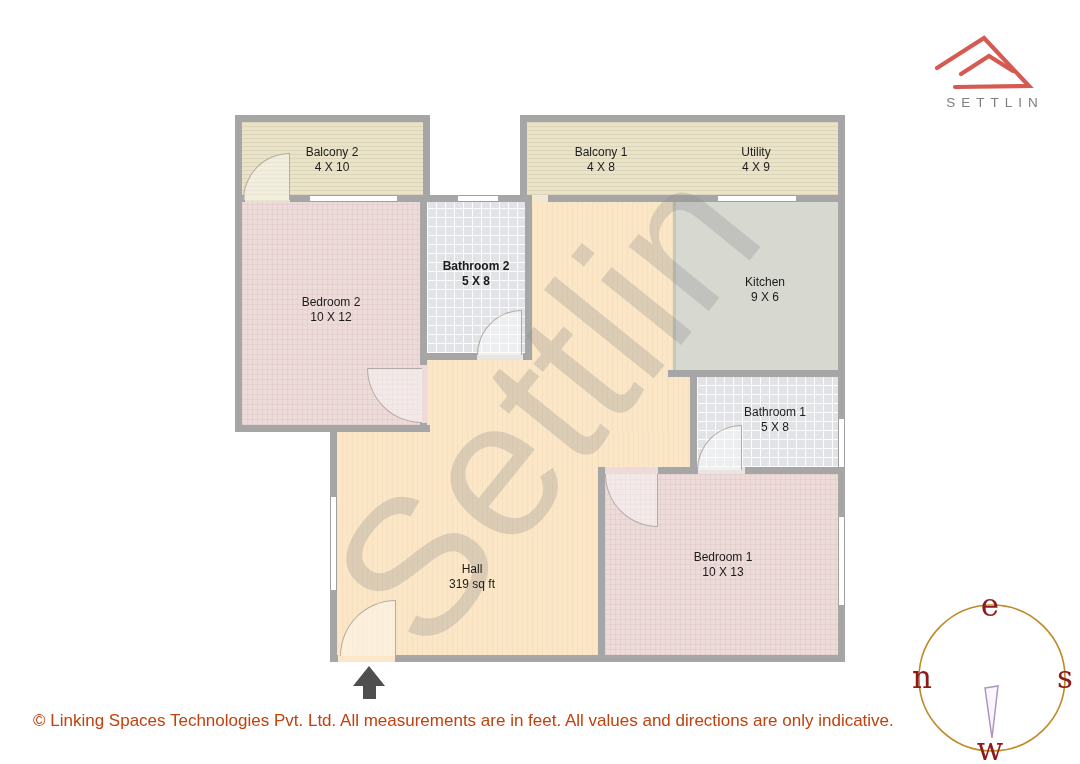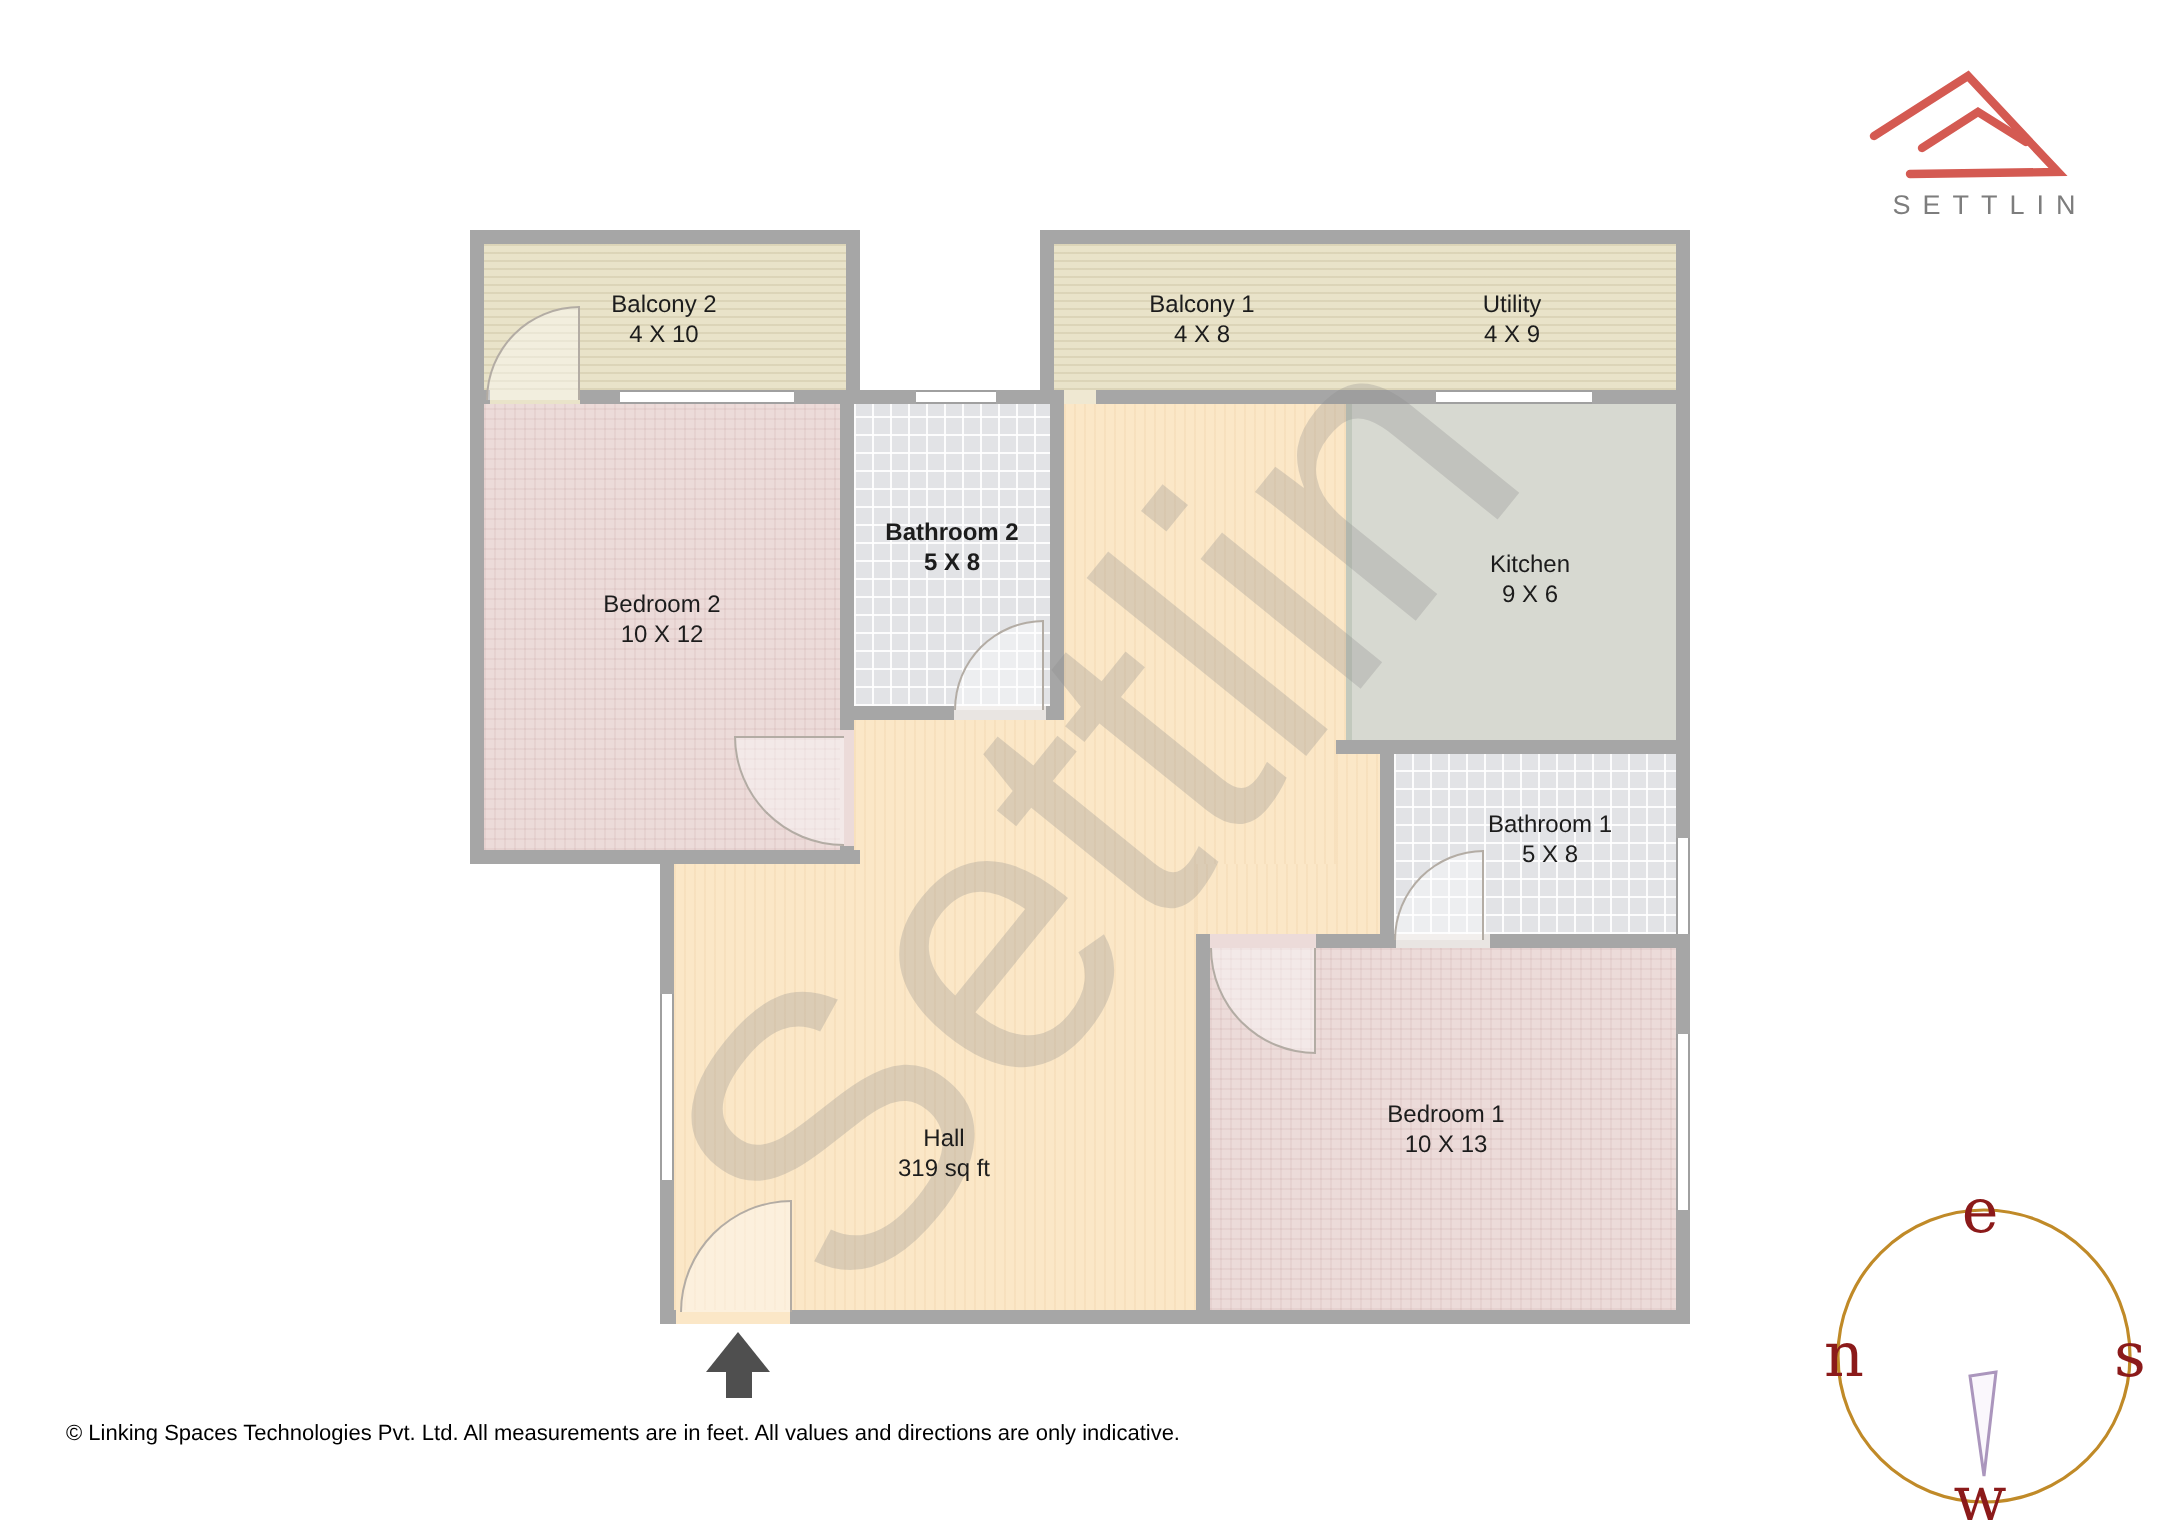--- a/index.html
+++ b/index.html
@@ -69,21 +69,21 @@
   }
   .entry-arrow .stem{width:13px;height:13px;background:#4f4f4f;margin:0 auto;}
   
   .brand-text{
     position:absolute;left:915px;top:95px;width:160px;text-align:center;z-index:9;
     font-size:13.5px;font-weight:500;letter-spacing:6px;color:#7d7d7d;
   }
   
   .footer{
     position:absolute;left:33px;top:711px;z-index:9;
-    font-size:11px;color:#000000;
+    font-size:17px;color:#c2410c;
   }
 </style>
 </head>
 <body>
 
 <svg class="abs" style="left:920px;top:30px;z-index:9;" width="150" height="65" viewBox="0 0 150 65">
   <path d="M 17 38 L 64 8 L 109 56 L 35 57" fill="none" stroke="#d45a52" stroke-width="4.2" stroke-linecap="round" stroke-linejoin="miter"></path>
   <path d="M 41 44 L 69 26 L 93 41" fill="none" stroke="#d45a52" stroke-width="4.2" stroke-linecap="round"></path>
 </svg>
 <div class="brand-text">SETTLIN</div>

